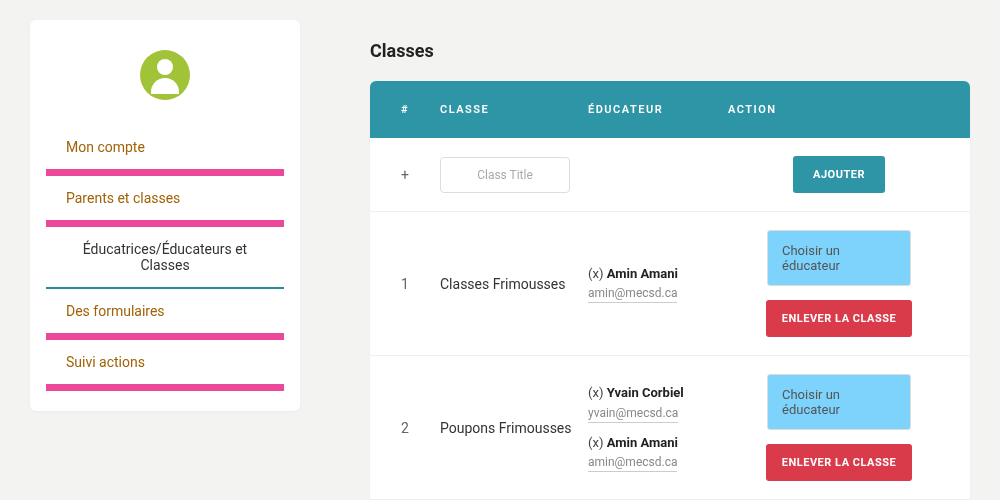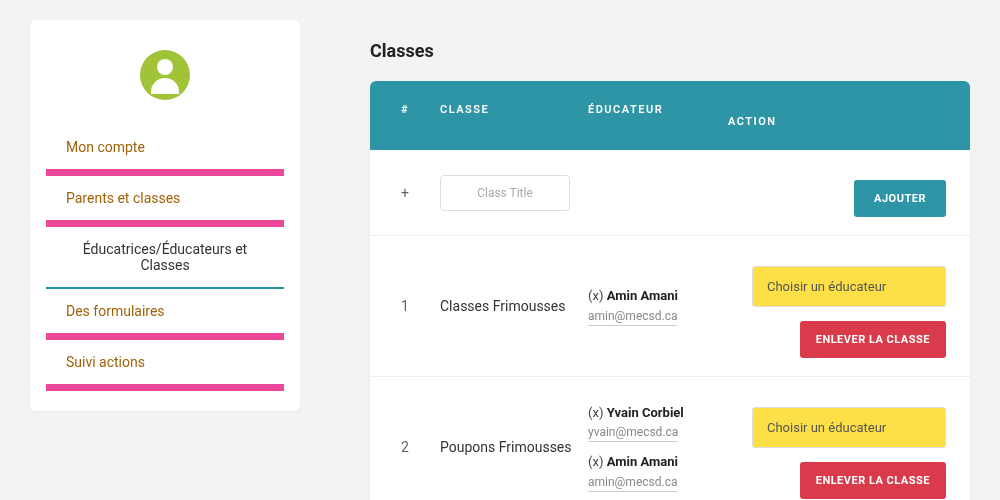--- a/index.html
+++ b/index.html
@@ -93,35 +93,35 @@
     color: #fff;
     padding: 22px 0;
     text-transform: uppercase;
     font-size: 11px;
     letter-spacing: 1.5px;
     font-weight: 600;
   }
   .col-idx { width: 70px; text-align: center; flex-shrink: 0; }
   .col-class { width: 148px; flex-shrink: 0; }
   .col-educ { width: 140px; flex-shrink: 0; }
-  .col-action { flex: 1; padding-right: 24px; margin-top: 12px; }
+  .col-action { flex: 1; padding-right: 30px; }
   .trow {
     display: flex;
     align-items: center;
     border-bottom: 1px solid #eee;
     padding: 18px 0;
   }
   .trow .col-idx { color: #666; font-size: 14px; }
   .trow .col-class { color: #333; font-size: 14px; padding-right: 10px; }
   .trow .col-educ { font-size: 13px; }
   .trow .col-action {
     display: flex;
     flex-direction: column;
     gap: 14px;
-    align-items: flex-end;
+    align-items: center;
     padding-left: 10px;
   }
   .input-class {
     border: 1px solid #ddd;
     border-radius: 4px;
     padding: 10px 14px;
     font-size: 12px;
     color: #999;
     width: 130px;
     text-align: center;
@@ -141,22 +141,22 @@
     border-bottom: 1px solid #ccc;
     display: inline-block;
   }
   .educ-x { color: #444; }
   .select-educ {
     border: 1px solid #ddd;
     border-radius: 3px;
     padding: 12px 14px;
     font-size: 13px;
     color: #555;
-    width: 194px;
-    background: #fde047;
+    width: 144px;
+    background: #7dd3fc;
     cursor: pointer;
   }
   .btn {
     display: inline-block;
     border: none;
     border-radius: 3px;
     padding: 12px 20px;
     font-size: 11px;
     font-weight: 700;
     letter-spacing: 0.5px;

